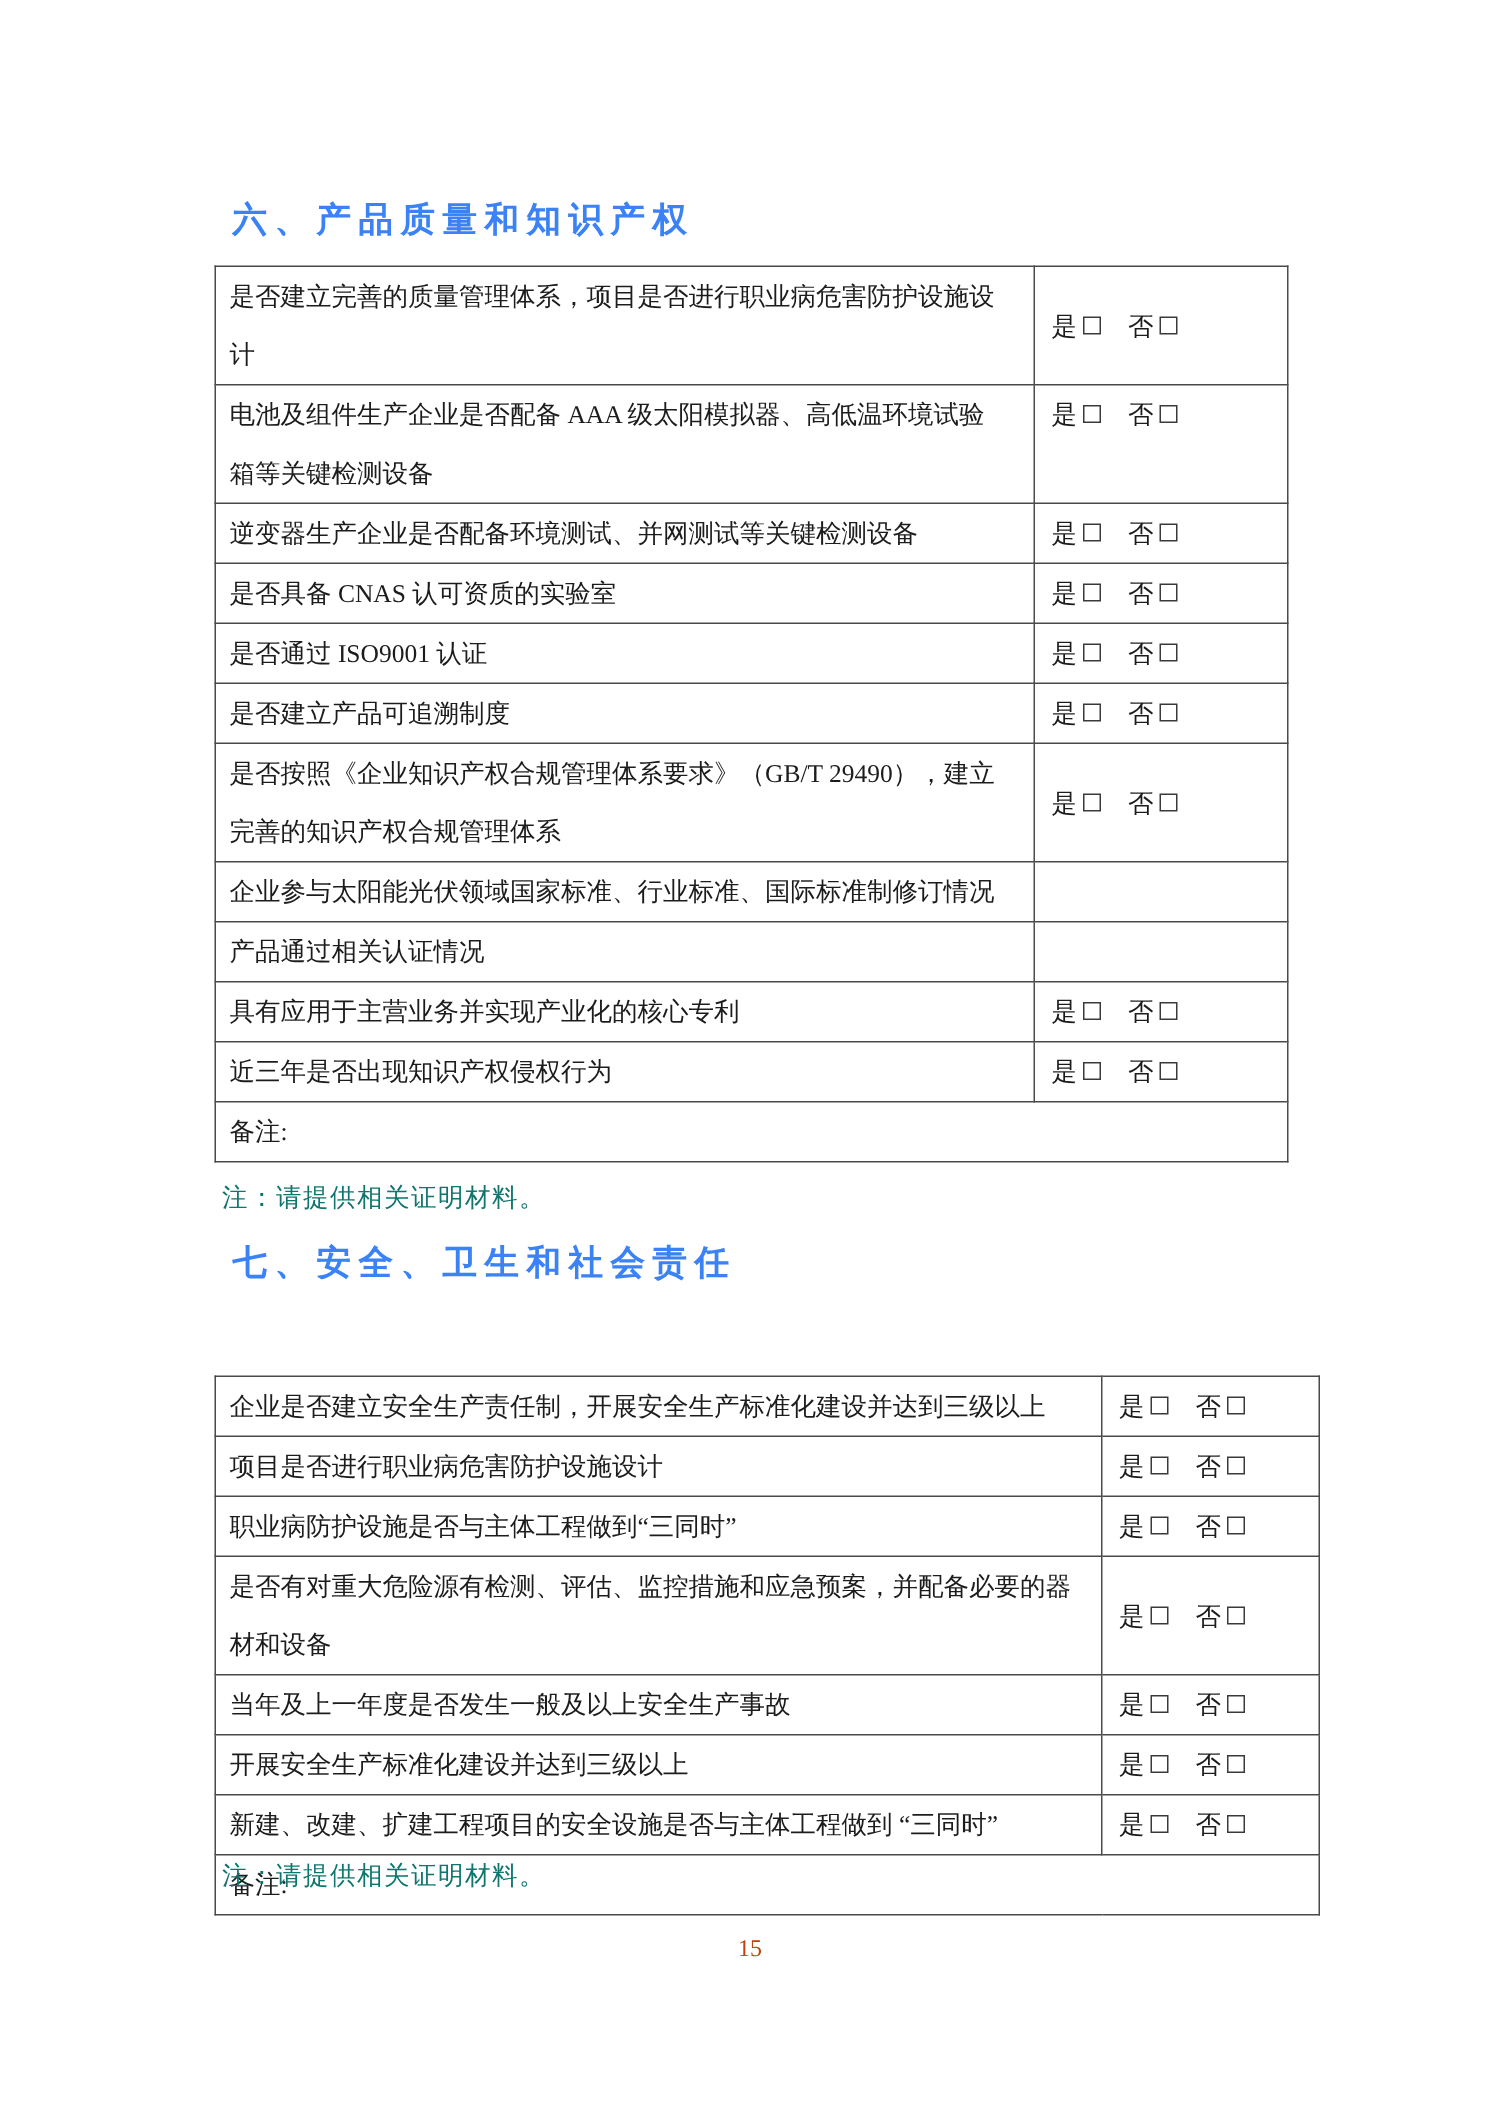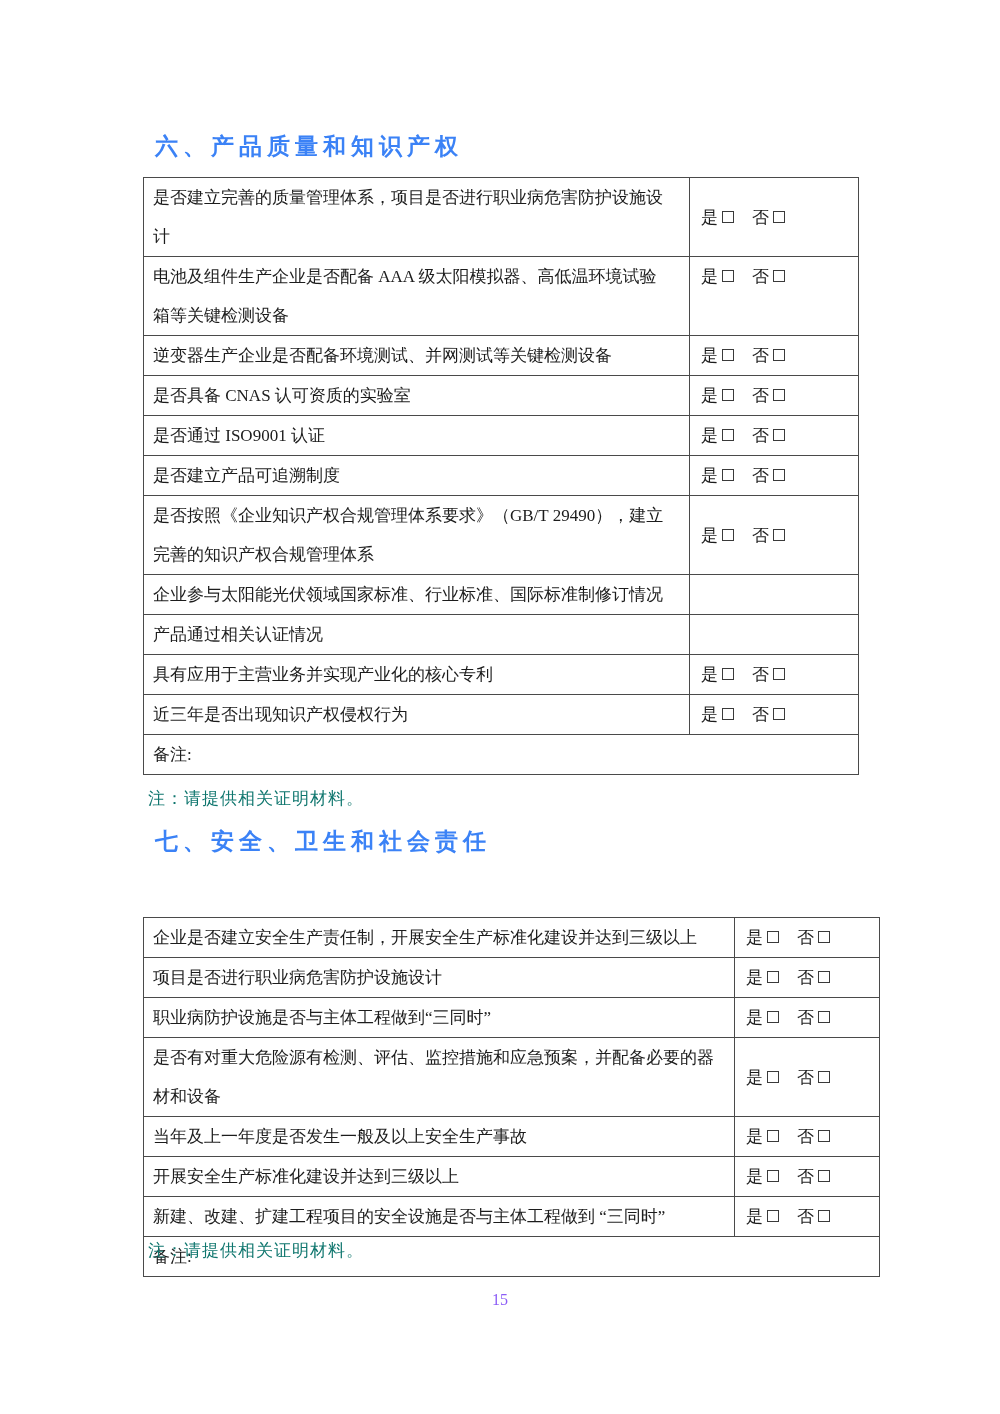--- a/index.html
+++ b/index.html
@@ -75,21 +75,21 @@
   .note-1 { top: 787px; }
   .note-2 { top: 1239px; }
 
   .pageno {
     position: absolute;
     top: 1291px;
     left: 0;
     width: 100%;
     text-align: center;
     font-size: 16px;
-    color: #8b5cf6;
+    color: #c2410c;
   }
 </style>
 </head>
 <body>
 
 <div class="page">
 
   <h2 class="sec-title title-1">六、产品质量和知识产权</h2>
 
   <table class="doc-table tbl1">

